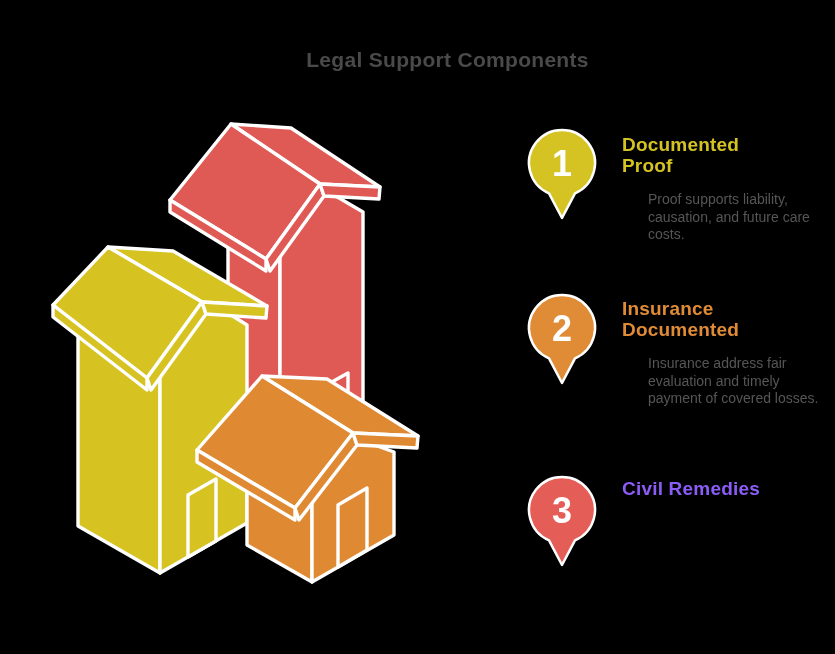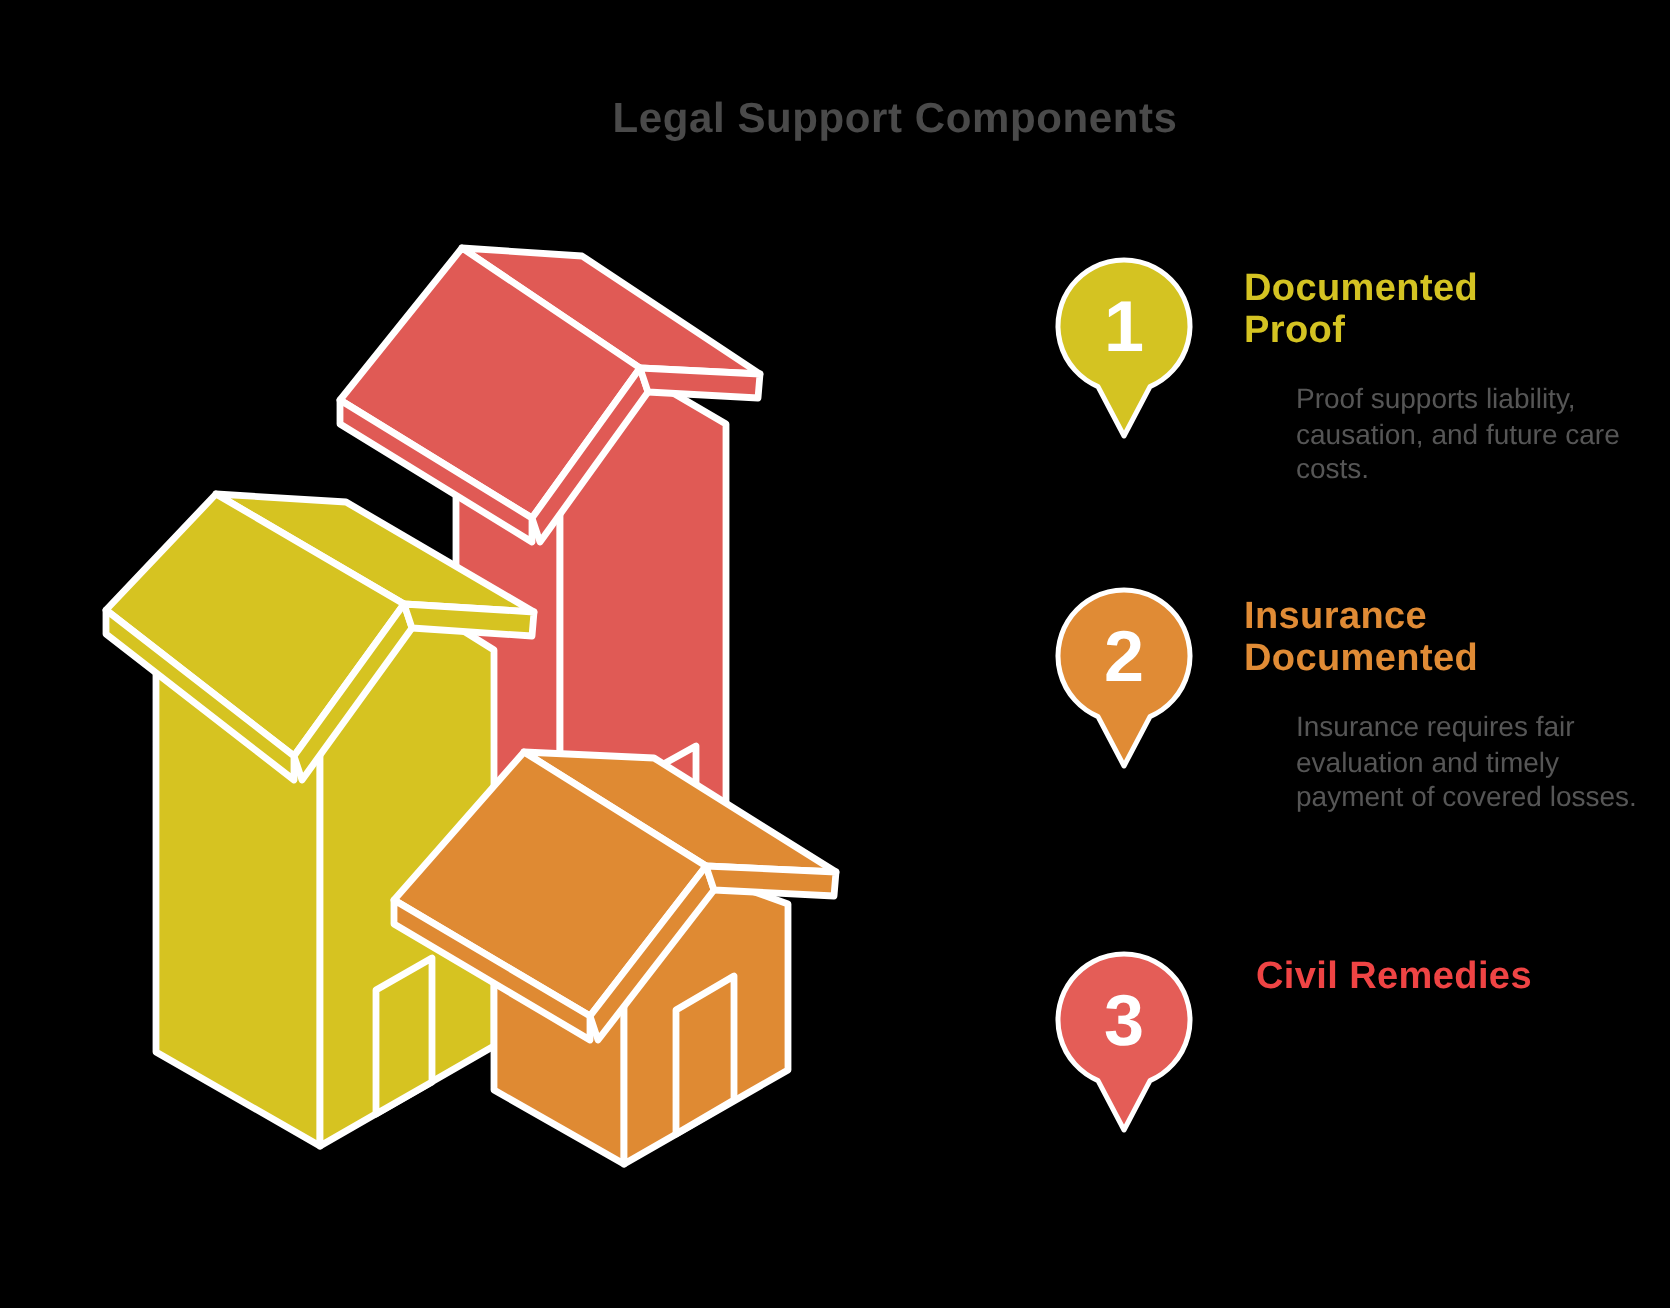--- a/index.html
+++ b/index.html
@@ -75,27 +75,27 @@
     </div>
   </div>
 
   <div class="legend-item">
     <svg class="pin" style="left:524px;top:290px;" width="76" height="98" viewBox="-38 -38 76 98">
       <path class="pin-shape" d="M -13,30.3 A 33 33 0 1 1 13,30.3 L 0,55 Z" stroke="#ffffff" stroke-width="2.5" stroke-linejoin="round" fill="#e08b35"></path>
       <text class="pin-number" x="0" y="12.5" text-anchor="middle">2</text>
     </svg>
     <div class="item-text" style="left:622px;top:298px;">
       <div class="item-title" style="color: rgb(224, 139, 53);">Insurance Documented</div>
-      <div class="item-desc">Insurance requires fair evaluation and timely payment of covered losses.</div>
+      <div class="item-desc">Insurance address fair evaluation and timely payment of covered losses.</div>
     </div>
   </div>
 
   <div class="legend-item">
     <svg class="pin" style="left:524px;top:472px;" width="76" height="98" viewBox="-38 -38 76 98">
       <path class="pin-shape" d="M -13,30.3 A 33 33 0 1 1 13,30.3 L 0,55 Z" stroke="#ffffff" stroke-width="2.5" stroke-linejoin="round" fill="#e45d57"></path>
       <text class="pin-number" x="0" y="12.5" text-anchor="middle">3</text>
     </svg>
     <div class="item-text" style="left:622px;top:478px;">
-      <div class="item-title" style="color: #ef4444; text-align: center;">Civil Remedies</div>
+      <div class="item-title" style="color: #8b5cf6;">Civil Remedies</div>
     </div>
   </div>
 
 </div>
 
 </body></html>

